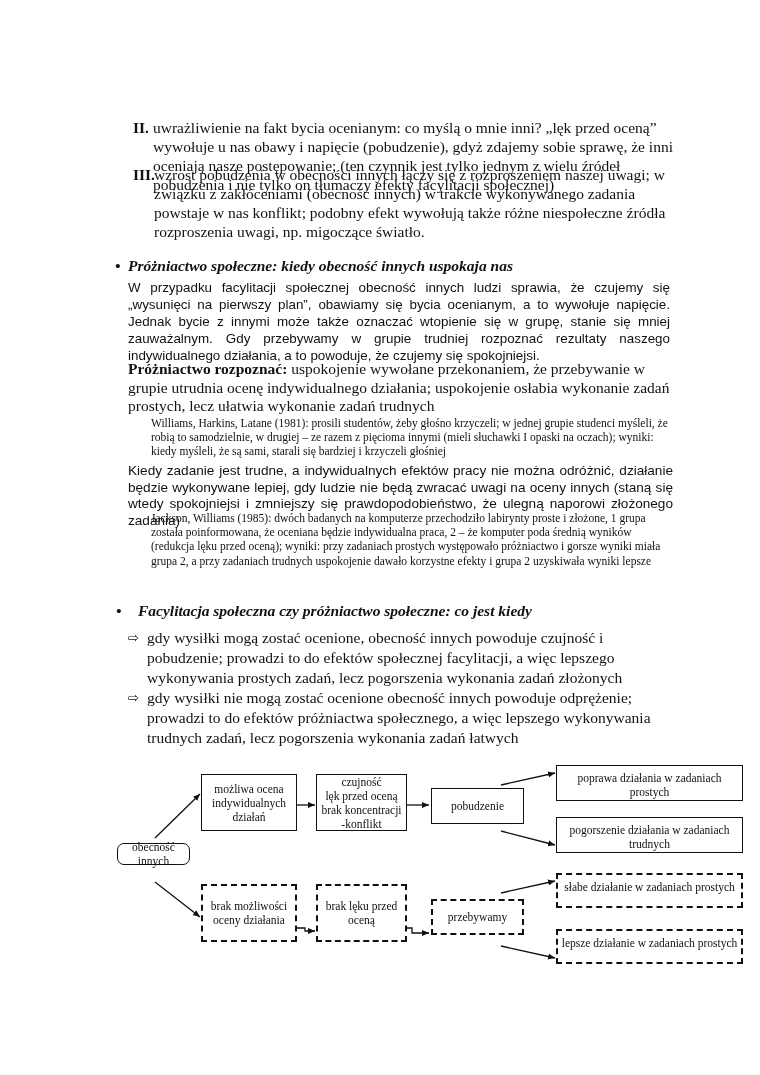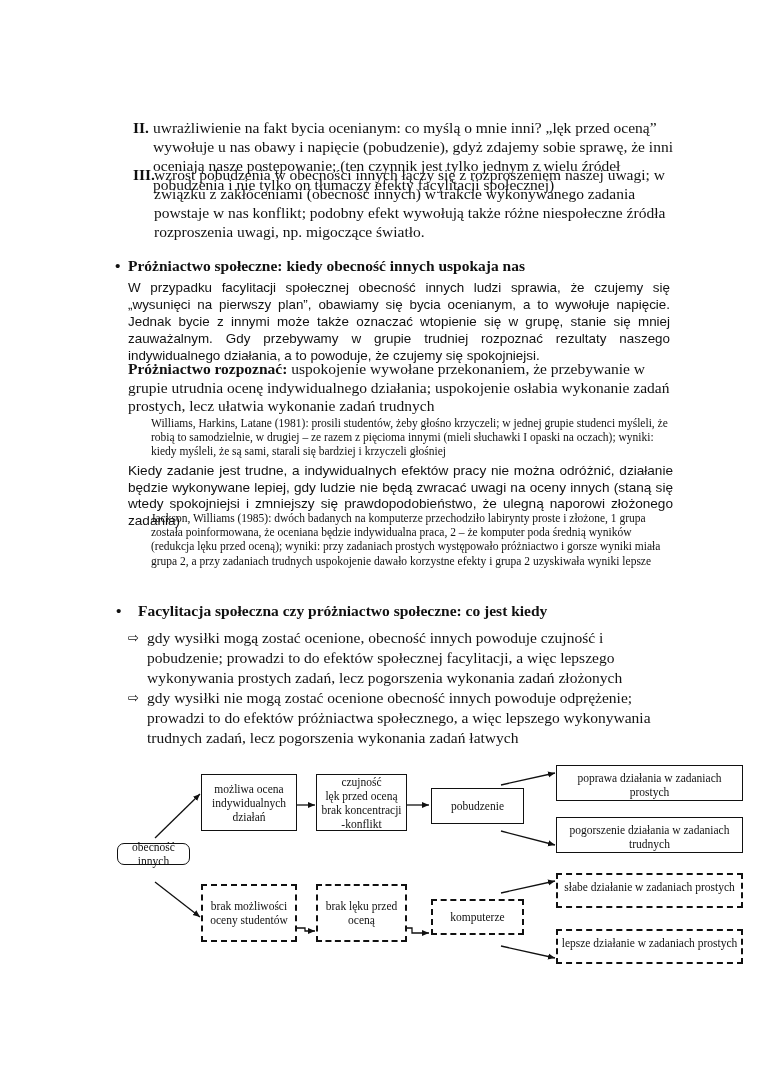--- a/index.html
+++ b/index.html
@@ -5,21 +5,21 @@
   html, body { margin: 0; padding: 0; background: #ffffff; }
   body { width: 760px; height: 1075px; position: relative; overflow: hidden; color: #111; }
   .serif { font-family: "Liberation Serif", "DejaVu Serif", serif; }
   .sans { font-family: "Liberation Sans", "DejaVu Sans", sans-serif; }
 
   .roman { position: absolute; left: 133px; width: 560px; font-size: 15.5px; line-height: 19px; }
   .roman .num { font-weight: bold; position: absolute; left: 0; top: 0; }
   .roman .txt { display: block; padding-left: 20px; }
   .roman.r3 .txt { padding-left: 21px; }
 
-  .heading { position: absolute; font-size: 15.5px; font-weight: bold; line-height: 19px; }
+  .heading { position: absolute; font-size: 15.5px; font-weight: bold; line-height: 19px; font-style: italic; }
   .heading .dot { display: inline-block; width: 13px; }
 
   .para-sans { position: absolute; left: 128px; width: 542px; font-size: 13.4px; line-height: 17px; text-align: justify; }
   .para-serif { position: absolute; left: 128px; width: 545px; font-size: 15.5px; line-height: 18.5px; }
   .para-serif b { font-weight: bold; }
 
   .ref { position: absolute; left: 129px; width: 545px; font-size: 11.5px; line-height: 14.2px; }
   .ref .box { position: absolute; left: 0; top: 1px; font-family: "DejaVu Sans", sans-serif; font-size: 9px; color: #333; }
   .ref .txt { display: block; padding-left: 22px; }
 
@@ -106,17 +106,17 @@
 
 <div class="node" style="left:201px; top:774px; width:96px; height:57px;">możliwa ocena indywidualnych działań</div>
 <div class="node" style="left:316px; top:774px; width:91px; height:57px; white-space:pre-line;">czujność
 lęk przed oceną
 brak koncentracji
 -konflikt</div>
 <div class="node" style="left:431px; top:788px; width:93px; height:36px;">pobudzenie</div>
 <div class="node top-text" style="left:556px; top:765px; width:187px; height:36px;">poprawa działania w zadaniach prostych</div>
 <div class="node top-text" style="left:556px; top:817px; width:187px; height:36px;">pogorszenie działania w zadaniach trudnych</div>
 
-<div class="node dashed" style="left:201px; top:884px; width:96px; height:58px;">brak możliwości oceny studentów</div>
+<div class="node dashed" style="left:201px; top:884px; width:96px; height:58px;">brak możliwości oceny działania</div>
 <div class="node dashed" style="left:316px; top:884px; width:91px; height:58px;">brak lęku przed oceną</div>
-<div class="node dashed" style="left:431px; top:899px; width:93px; height:36px;">komputerze</div>
+<div class="node dashed" style="left:431px; top:899px; width:93px; height:36px;">przebywamy</div>
 <div class="node dashed top-text" style="left:556px; top:873px; width:187px; height:35px;">słabe działanie w zadaniach prostych</div>
 <div class="node dashed top-text" style="left:556px; top:929px; width:187px; height:35px;">lepsze działanie w zadaniach prostych</div>
 
 </body></html>

